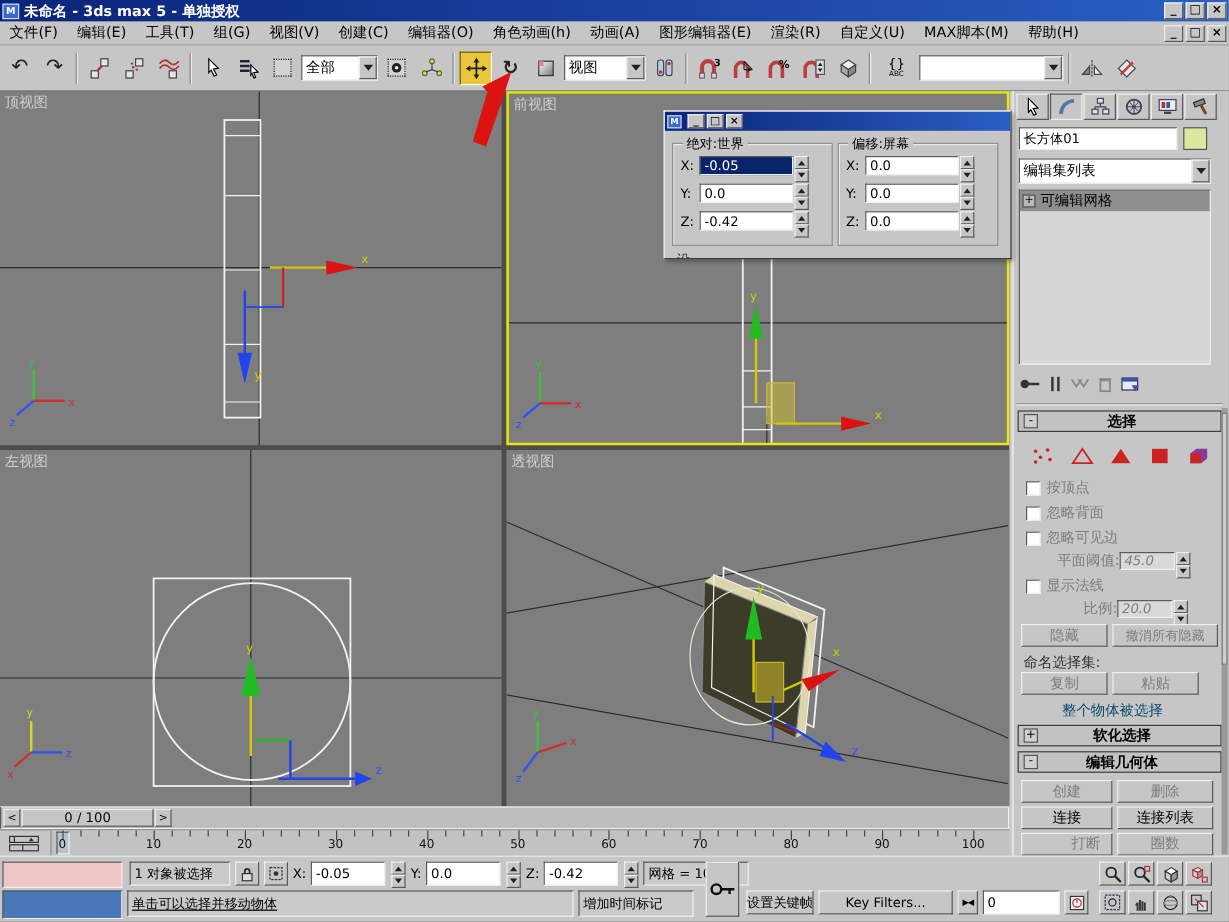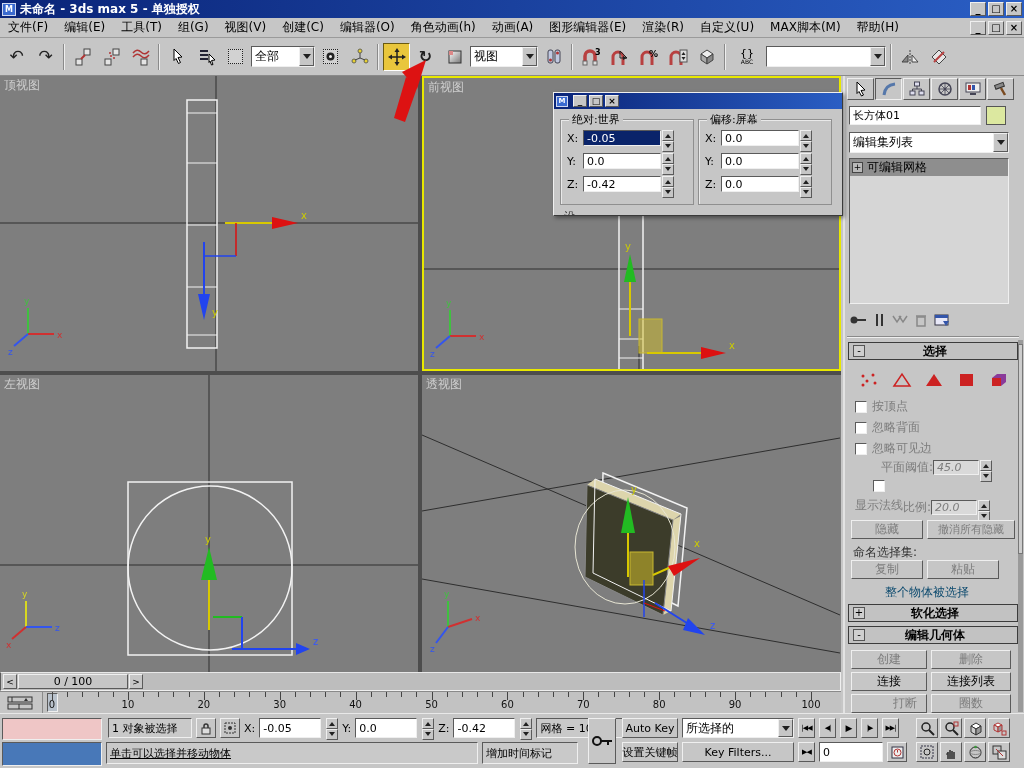--- a/index.html
+++ b/index.html
@@ -667,21 +667,21 @@
     <span class="field">45.0</span>
     <span class="spin" style="height:15px;">
         <span>
           <i class="tri-up"></i>
         </span>
         <span>
           <i class="tri-dn"></i>
         </span>
       </span>
   </div>
-  <div class="cb-row" style="top:404px;flex-direction:column;">
+  <div class="cb-row" style="top:404px;">
     <span class="cb"></span>
     <span>显示法线</span>
   </div>
   <div class="num-row" style="left:58px;top:423px;">
     <span>比例:</span>
     <span class="field">20.0</span>
     <span class="spin" style="height:15px;">
         <span>
           <i class="tri-up"></i>
         </span>
@@ -869,34 +869,20 @@
   </div>
 
   <span class="btn" style="position:absolute;left:588px;top:4px;width:28px;height:46px;">
     <svg width="22" height="16">
         <circle cx="6" cy="8" r="4" fill="none" stroke="#111" stroke-width="2"></circle>
         <line x1="10" y1="8" x2="21" y2="8" stroke="#111" stroke-width="2"></line>
         <line x1="17" y1="8" x2="17" y2="12" stroke="#111" stroke-width="2"></line>
       </svg>
   </span>
 
-  <div class="srow" style="left:622px;top:4px;">
-    <span class="btn" style="width:56px;height:20px;font-size:11px;">Auto Key</span>
-    <span class="dd" style="width:112px;height:20px;">
-      <span class="dd-txt">所选择的</span>
-      <span class="dd-arrow">
-          <span class="caret"></span>
-        </span>
-    </span>
-    <span class="btn pb-btn">|◀◀</span>
-    <span class="btn pb-btn">◀|</span>
-    <span class="btn pb-btn" style="font-size:9px;">▶</span>
-    <span class="btn pb-btn">|▶</span>
-    <span class="btn pb-btn">▶▶|</span>
-  </div>
 
   <div class="srow" style="left:622px;top:28px;">
     <span class="btn" style="width:56px;height:20px;font-size:11px;">设置关键帧</span>
     <span class="btn" style="width:112px;height:20px;font-size:11px;">Key Filters...</span>
     <span class="btn pb-btn">▶◀</span>
     <span class="field sfield" style="width:64px;">0</span>
     <span class="btn" style="width:20px;height:20px;">
         <svg width="13" height="13">
           <rect x="1" y="1" width="11" height="11" fill="#eee" stroke="#334"></rect>
           <circle cx="6.5" cy="6.5" r="3.5" fill="none" stroke="#b03434"></circle>

